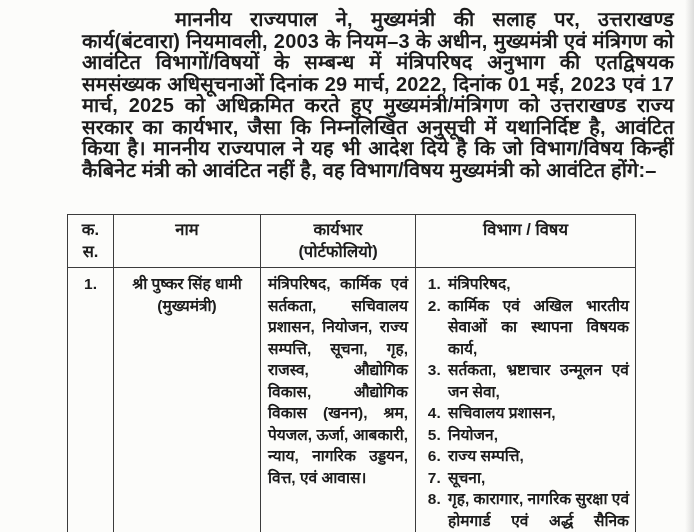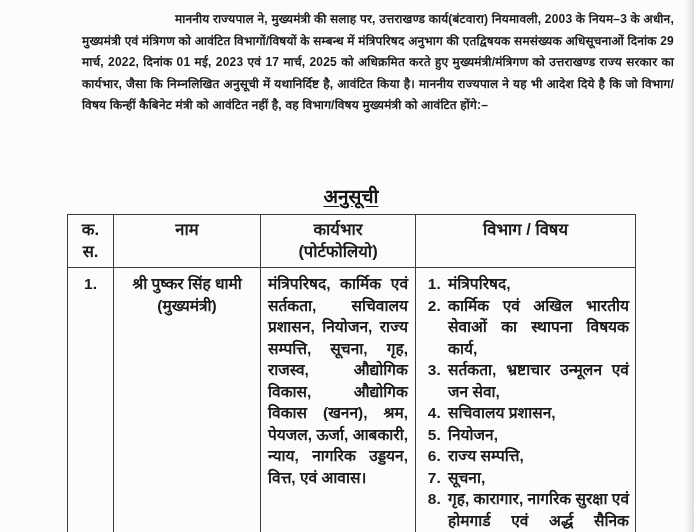--- a/index.html
+++ b/index.html
@@ -23,21 +23,21 @@
     width: 9px; height: 100%;
     background: linear-gradient(to right, rgba(0,0,0,0), rgba(110,110,110,0.22));
     pointer-events: none;
   }
   .intro {
     position: absolute;
     left: 82px;
     top: 9px;
     width: 592px;
     margin: 0;
-    font-size: 12px;
+    font-size: 20px;
     line-height: 21.5px;
     font-weight: 600;
     text-align: justify;
     text-indent: 93px;
     color: #1c1c1c;
     letter-spacing: 0.2px;
   }
   .heading-wrap {
     position: absolute;
     left: 67px;
@@ -92,23 +92,20 @@
     padding-left: 3px;
   }
 </style>
 </head>
 <body>
 
 <div class="page">
 
   <p class="intro">माननीय राज्यपाल ने, मुख्यमंत्री की सलाह पर, उत्तराखण्ड कार्य(बंटवारा) नियमावली, 2003 के नियम–3 के अधीन, मुख्यमंत्री एवं मंत्रिगण को आवंटित विभागों/विषयों के सम्बन्ध में मंत्रिपरिषद अनुभाग की एतद्विषयक समसंख्यक अधिसूचनाओं दिनांक 29 मार्च, 2022, दिनांक 01 मई, 2023 एवं 17 मार्च, 2025 को अधिक्रमित करते हुए मुख्यमंत्री/मंत्रिगण को उत्तराखण्ड राज्य सरकार का कार्यभार, जैसा कि निम्नलिखित अनुसूची में यथानिर्दिष्ट है, आवंटित किया है। माननीय राज्यपाल ने यह भी आदेश दिये है कि जो विभाग/विषय किन्हीं कैबिनेट मंत्री को आवंटित नहीं है, वह विभाग/विषय मुख्यमंत्री को आवंटित होंगे:–</p>
 
-  <div class="heading-wrap">
-    <span class="heading">अनुसूची</span>
-  </div>
 
   <table class="schedule">
     <colgroup>
       <col style="width:46px">
       <col style="width:147px">
       <col style="width:155px">
       <col style="width:220px">
     </colgroup>
     <thead>
       <tr>

